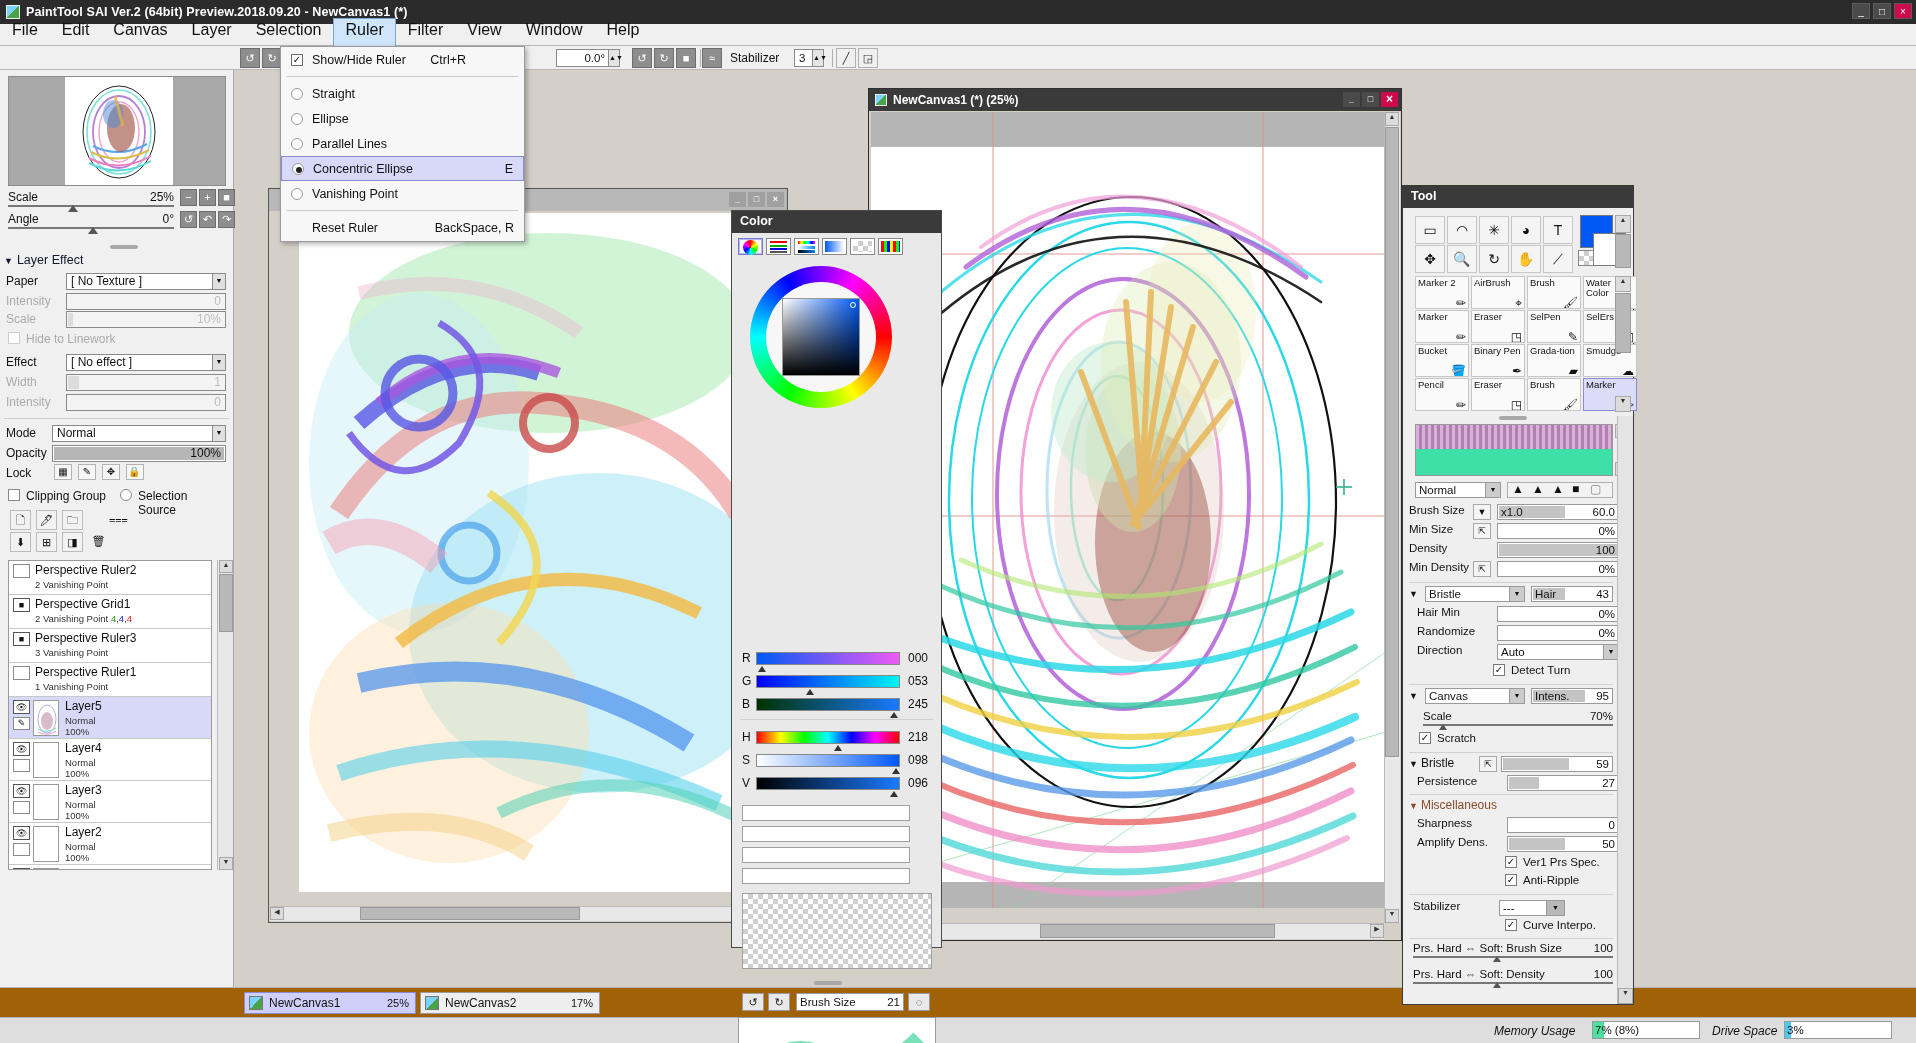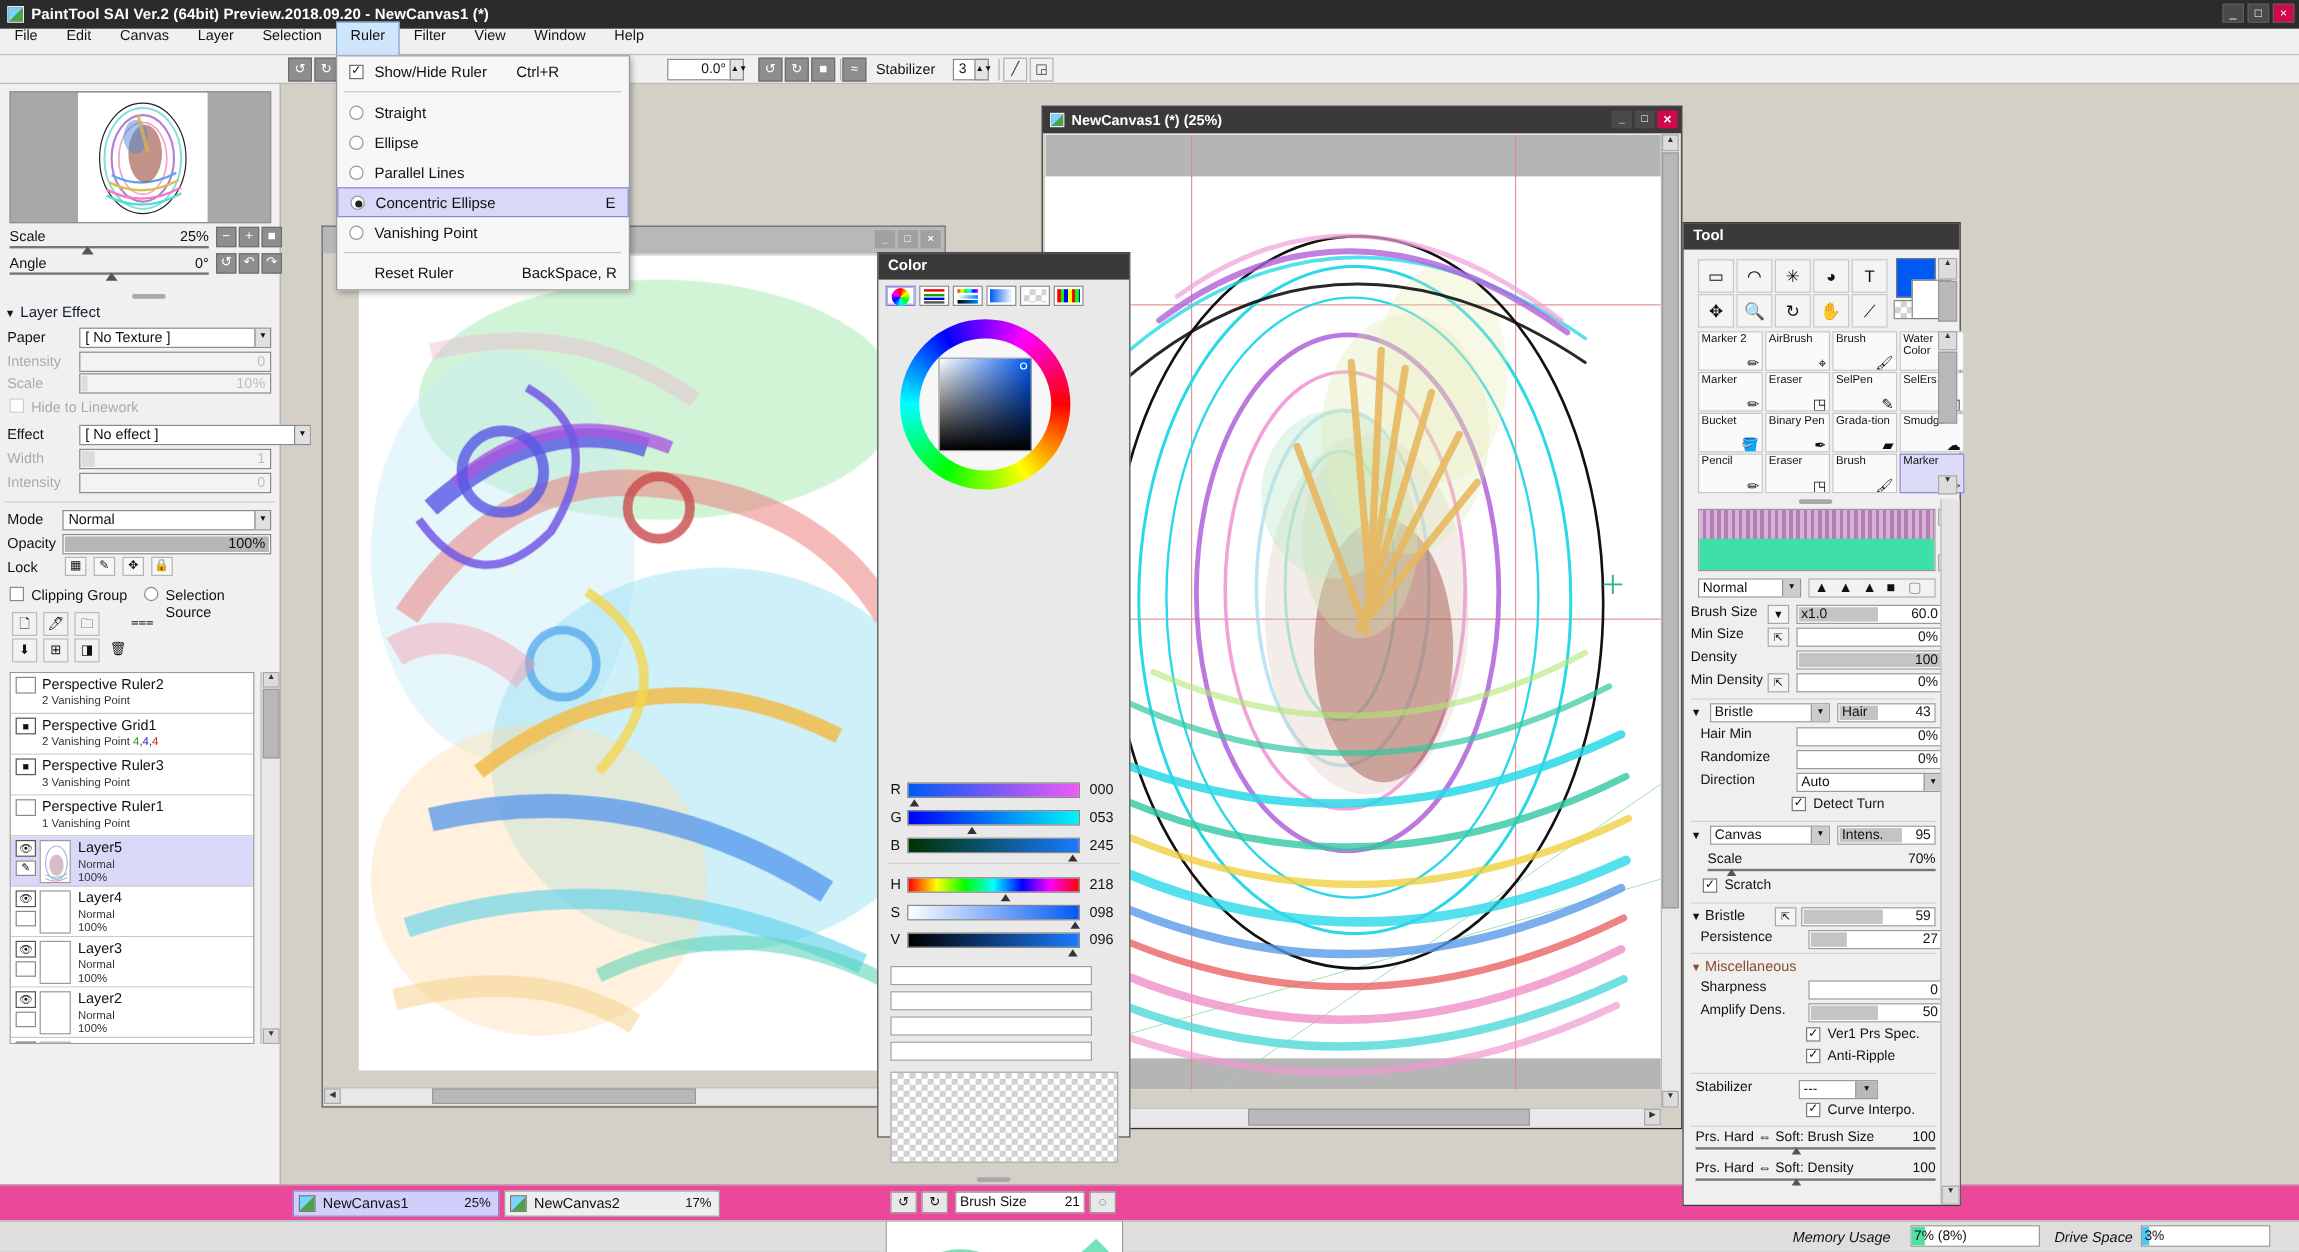--- a/index.html
+++ b/index.html
@@ -14,21 +14,21 @@
      linear-gradient(135deg,#7ad3ff 0 50%, #49a349 50% 100%); border:1px solid #eee; }
   .titlebar .txt{ font-size:12.5px; font-weight:bold; letter-spacing:.1px;}
   .winbtns{ position:absolute; right:4px; top:3px; display:flex; gap:3px;}
   .winbtns div{ width:18px;height:16px;background:#4a4a4a;color:#fff;
     font-size:10px;line-height:16px;text-align:center;border:1px solid #5c5c5c;}
   .winbtns div.close{ background:#cf0a4b; }
 
   
   .menubar{ position:absolute; left:0; top:24px; width:1916px; height:22px;
      background:#f0f0f0; border-bottom:1px solid #b9b9b9; display:flex; align-items:center;}
-  .menubar .mi{ padding:2px 12px; font-size:12px; height:34px; line-height:19px; cursor:default;}
+  .menubar .mi{ padding:2px 12px; font-size:16px; height:34px; line-height:19px; cursor:default;}
   .menubar .mi.active{ background:#cfe5fb; border:1px solid #7ea6d4; padding:1px 11px;}
 
   
   .toolbar{ position:absolute; left:0; top:46px; width:1916px; height:24px;
      background:#f0f0f0; border-bottom:1px solid #b9b9b9; }
   .tb-btn{ position:absolute; width:20px;height:20px; top:2px; background:#8e8e8e;
      border:1px solid #6d6d6d; color:#fff; font-size:11px; text-align:center; line-height:18px;}
   .tb-sep{ position:absolute; top:3px; width:1px; height:18px; background:#b0b0b0;}
   .tb-field{ position:absolute; top:3px; height:18px; background:#fff; border:1px solid #8a8a8a;
      font-size:11.5px; line-height:16px; text-align:right; padding-right:14px;}
@@ -176,21 +176,21 @@
      border-left:1px solid #9a9a9a; font-size:7px; text-align:center; line-height:13px;}
   .tcb{ position:absolute; width:12px;height:12px; border:1px solid #7a7a7a; background:#fff;
      font-size:10px; line-height:10px; text-align:center;}
   .thr{ position:absolute; left:6px; right:20px; height:1px; background:#d2d2d2;}
   .tsec{ position:absolute; font-size:12px; }
   .tsec .tri{ font-size:9px; margin-right:3px;}
   .pbtn{ position:absolute; width:18px;height:16px; border:1px solid #a8a8a8; background:#f4f4f4;
      font-size:9px; text-align:center; line-height:14px;}
 
   
-  .taskbar{ position:absolute; left:0; bottom:26px; width:1916px; height:30px; background:#ec4899;
+  .taskbar{ position:absolute; left:0; bottom:26px; width:1916px; height:30px; background:#a16207;
      border-top:1px solid #b4b4b4; }
   .task{ position:absolute; top:4px; height:22px; background:#eee; border:1px solid #9a9a9a;
      font-size:12px; line-height:20px; }
   .task.sel{ background:#cfcffa; border-color:#8a8ad0;}
   .task .ic{ position:absolute; left:4px; top:3px; width:14px;height:14px;
      background:linear-gradient(135deg,#7ad3ff 0 50%,#49a349 50% 100%); border:1px solid #777;}
   .task .nm{ position:absolute; left:24px; top:0;}
   .task .pc{ position:absolute; right:6px; top:0; font-size:11px;}
   .statusbar{ position:absolute; left:0; bottom:0; width:1916px; height:26px; background:#dedede;
      border-top:1px solid #b4b4b4;}
@@ -355,21 +355,21 @@
         <div class="barfill" style="width:5px; background:#dcdcdc"></div>
         <span class="rv">10%</span>
       </div>
     </div>
     <div class="row" style="top:261px; width:222px">
       <div class="cbx dis" style="left:2px; top:1px"></div>
       <div class="lb dis" style="left:20px">Hide to Linework</div>
     </div>
     <div class="row" style="top:284px; width:222px">
       <div class="lb">Effect</div>
-      <div class="fld" style="left:60px; width:193px">
+      <div class="fld" style="left:60px; width:160px">
         <span>[ No effect ]</span>
         <span class="dd">▼</span>
       </div>
     </div>
     <div class="row" style="top:304px; width:222px">
       <div class="lb dis">Width</div>
       <div class="fld dis" style="left:60px; width:160px">
         <div class="barfill" style="width:11px; background:#dcdcdc"></div>
         <span class="rv">1</span>
       </div>

